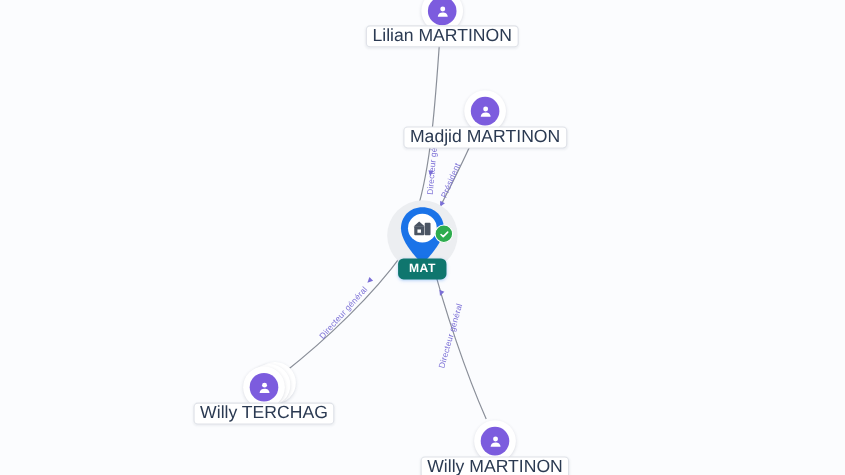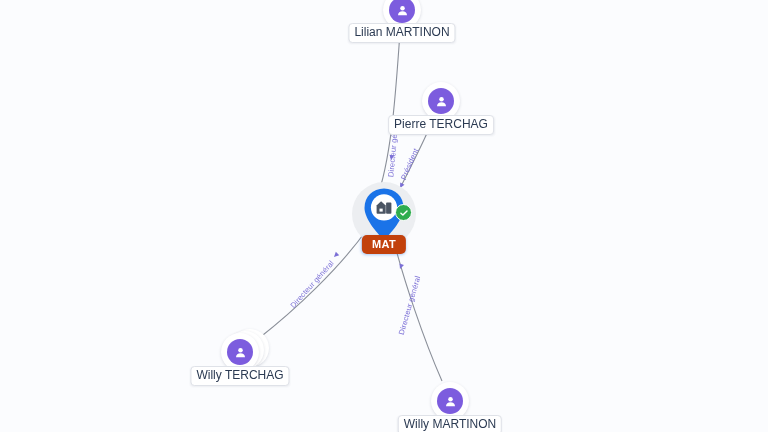--- a/index.html
+++ b/index.html
@@ -69,21 +69,21 @@
   }
 
   .node-label {
     position: absolute;
     transform: translate(-50%, 0);
     white-space: nowrap;
     background: #ffffff;
     border: 1px solid #dfe2e8;
     border-radius: 4px;
     color: #2b3a52;
-    font-size: 12px;
+    font-size: 16px;
     line-height: 13px;
     padding: 2px 5px 3px 5px;
     font-family: "Liberation Sans", sans-serif;
     box-shadow: 0 1px 2px rgba(40,50,80,.07);
   }
 
   
   .pin-halo {
     position: absolute;
     left: -32px; top: -31px;
@@ -156,21 +156,21 @@
       <div class="node-label" style="left: 402px; top: 23px;">Lilian MARTINON</div>
       <div class="node" style="left: 441px; top: 101px;">
         <div class="person-ring"></div>
         <div class="person-dot" style="background: rgb(124, 92, 222);">
           <svg width="15" height="15" viewBox="0 0 24 24" aria-hidden="true">
             <circle cx="12" cy="8.2" r="3.6" fill="#ffffff"></circle>
             <path d="M4.8 19.5c0-4 3.3-6.2 7.2-6.2s7.2 2.2 7.2 6.2z" fill="#ffffff"></path>
           </svg>
         </div>
       </div>
-      <div class="node-label" style="left: 441px; top: 115px;">Pierre TERCHAG</div>
+      <div class="node-label" style="left: 441px; top: 115px;">Madjid MARTINON</div>
       <div class="node" style="left: 240px; top: 352px;">
         <div class="stack-c" style="left: -9px; top: -23px;"></div>
         <div class="stack-c" style="left: -14px; top: -21px;"></div>
         <div class="person-ring"></div>
         <div class="person-dot" style="background: rgb(124, 92, 222);">
           <svg width="15" height="15" viewBox="0 0 24 24" aria-hidden="true">
             <circle cx="12" cy="8.2" r="3.6" fill="#ffffff"></circle>
             <path d="M4.8 19.5c0-4 3.3-6.2 7.2-6.2s7.2 2.2 7.2 6.2z" fill="#ffffff"></path>
           </svg>
         </div>
@@ -199,16 +199,16 @@
               <rect x="17.5" y="21.6" width="3.2" height="3.0" fill="#ffffff"></rect>
             </g>
           </svg>
         </div>
         <div class="badge-check" style="background: rgb(46, 172, 78);">
           <svg width="10" height="10" viewBox="0 0 12 12" aria-hidden="true">
             <path d="M2.3 6.2 L4.7 8.5 L9.6 3.6" stroke="#ffffff" stroke-width="1.7" fill="none" stroke-linecap="round" stroke-linejoin="round"></path>
           </svg>
         </div>
       </div>
-      <div class="mat-badge" style="background: #c2410c; left: 384px; top: 235px;">MAT</div>
+      <div class="mat-badge" style="background: #0f766e; left: 384px; top: 235px;">MAT</div>
     </div>
 
 </div>
 
 </body></html>

